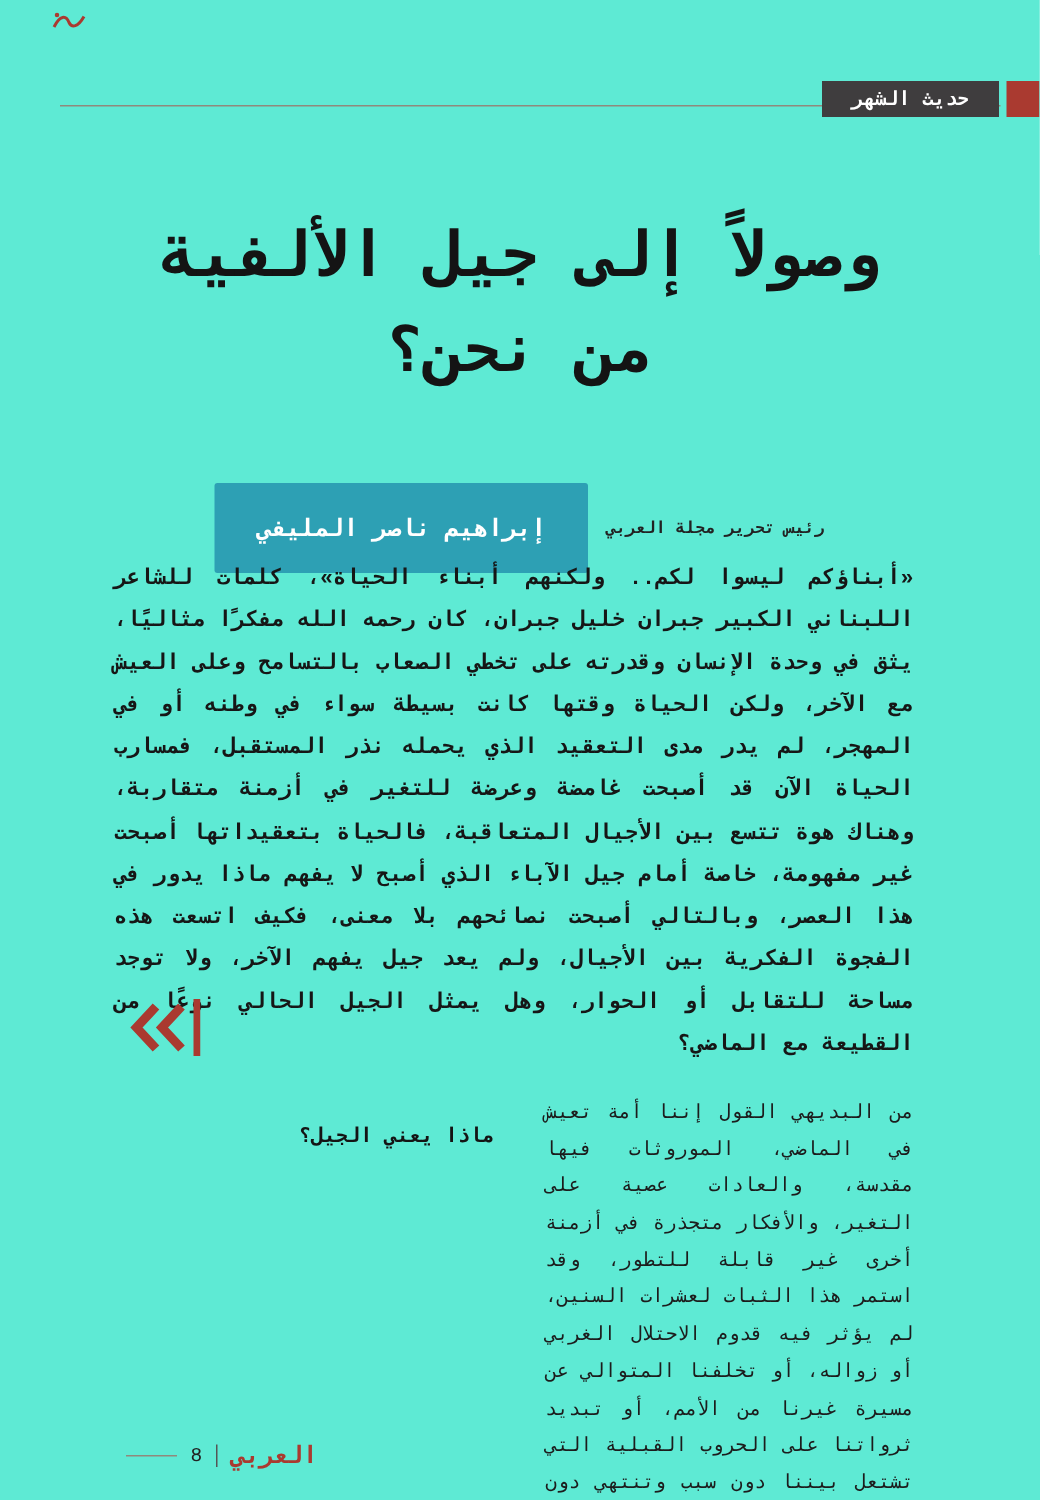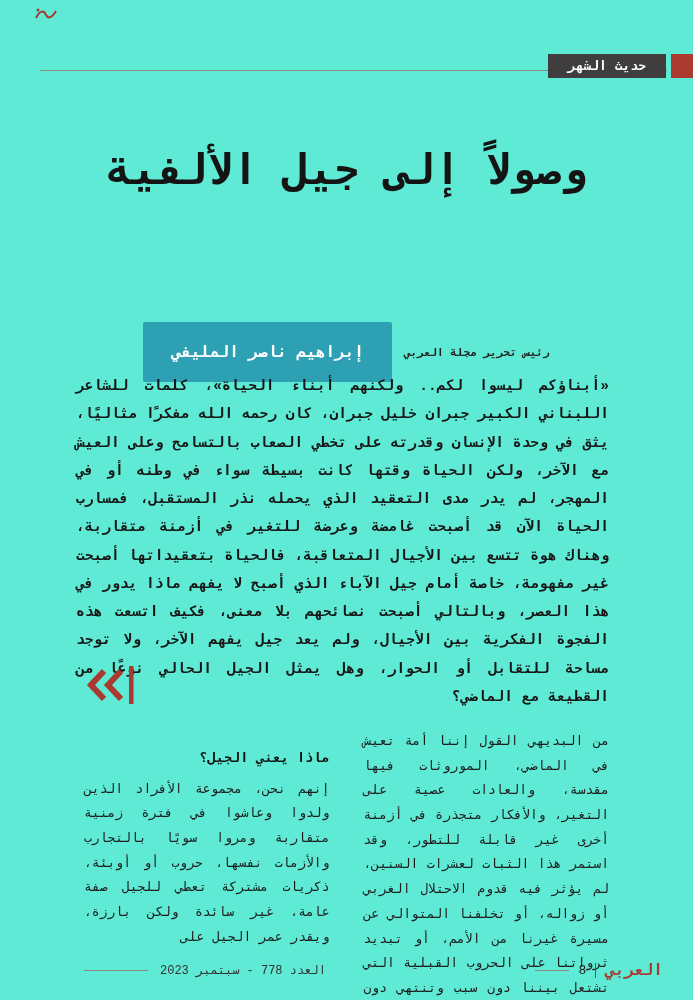--- a/index.html
+++ b/index.html
@@ -96,20 +96,21 @@
   </span>
 
   <div class="header-rule"></div>
   <div class="header-right">
     <div class="section-badge">حديث الشهر</div>
     <div class="red-edge"></div>
   </div>
 
   <div class="title">
     <div>وصولاً إلى جيل الألفية</div>
+    <div>من نحن؟</div>
   </div>
 
   <div class="author-row">
     <span class="author-role">رئيس تحرير مجلة العربي</span>
     <span class="author-name">إبراهيم ناصر المليفي</span>
   </div>
 
   <div class="intro">«أبناؤكم ليسوا لكم.. ولكنهم أبناء الحياة»، كلمات للشاعر اللبناني الكبير جبران خليل جبران، كان رحمه الله مفكرًا مثاليًا، يثق في وحدة الإنسان وقدرته على تخطي الصعاب بالتسامح وعلى العيش مع الآخر، ولكن الحياة وقتها كانت بسيطة سواء في وطنه أو في المهجر، لم يدر مدى التعقيد الذي يحمله نذر المستقبل، فمسارب الحياة الآن قد أصبحت غامضة وعرضة للتغير في أزمنة متقاربة، وهناك هوة تتسع بين الأجيال المتعاقبة، فالحياة بتعقيداتها أصبحت غير مفهومة، خاصة أمام جيل الآباء الذي أصبح لا يفهم ماذا يدور في هذا العصر، وبالتالي أصبحت نصائحهم بلا معنى، فكيف اتسعت هذه الفجوة الفكرية بين الأجيال، ولم يعد جيل يفهم الآخر، ولا توجد مساحة للتقابل أو الحوار، وهل يمثل الجيل الحالي نوعًا من القطيعة مع الماضي؟</div>
 
   <span class="pull-quote">
@@ -119,29 +120,24 @@
       <rect x="45" y="2" width="4.5" height="38" fill="#aa3a30"></rect>
     </svg>
   </span>
 
   <div class="columns">
     <div class="col">
       <p>من البديهي القول إننا أمة تعيش في الماضي، الموروثات فيها مقدسة، والعادات عصية على التغير، والأفكار متجذرة في أزمنة أخرى غير قابلة للتطور، وقد استمر هذا الثبات لعشرات السنين، لم يؤثر فيه قدوم الاحتلال الغربي أو زواله، أو تخلفنا المتوالي عن مسيرة غيرنا من الأمم، أو تبديد ثرواتنا على الحروب القبلية التي تشتعل بيننا دون سبب وتنتهي دون نتيجة، لم نفق من هذا الحلم القديم إلا مؤخرًا</p>
     </div>
     <div class="col">
       <div class="col-heading">ماذا يعني الجيل؟</div>
-      <p>إنهم نحن، مجموعة الأفراد الذين ولدوا وعاشوا في فترة زمنية متقاربة ومروا سويًا بالتجارب والأزمات نفسها، حروب أو أوبئة، ذكريات مشتركة تعطي للجيل صفة عامة، غير سائدة ولكن بارزة، ويقدر عمر الجيل على</p>
     </div>
   </div>
 
   <div class="footer">
-    <div class="issue-group">
-      <span class="rule-seg long"></span>
-      <span class="issue-text">العدد 778 - سبتمبر 2023</span>
-    </div>
     <div class="page-group">
       <span class="rule-seg short"></span>
       <span class="page-number">8</span>
       <span class="vbar"></span>
       <span class="magazine-logo">العربي</span>
     </div>
   </div>
 
 </div>
 

